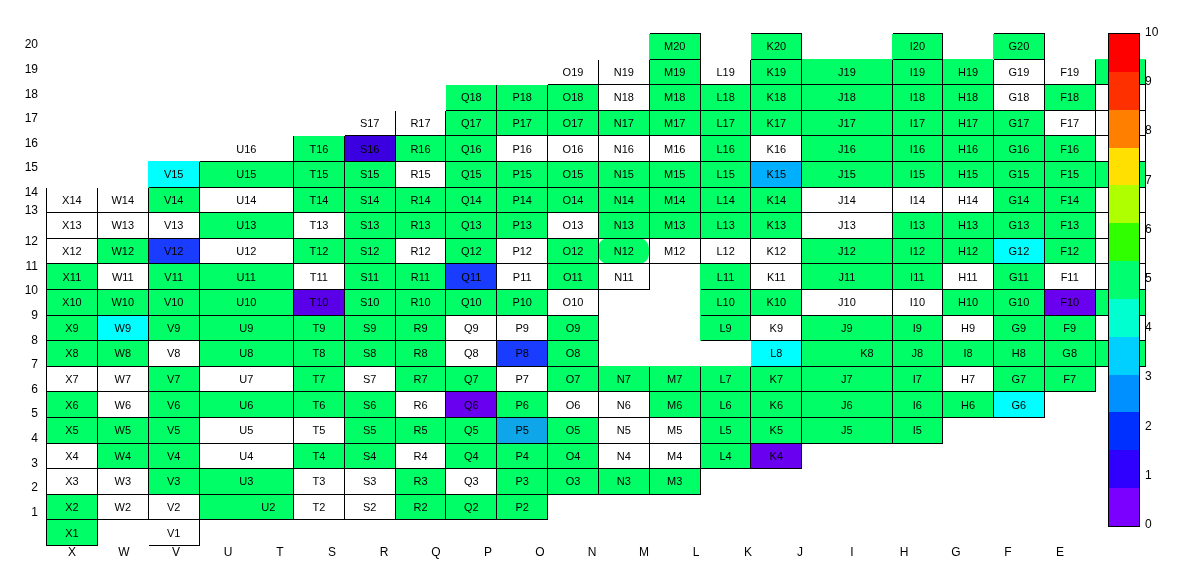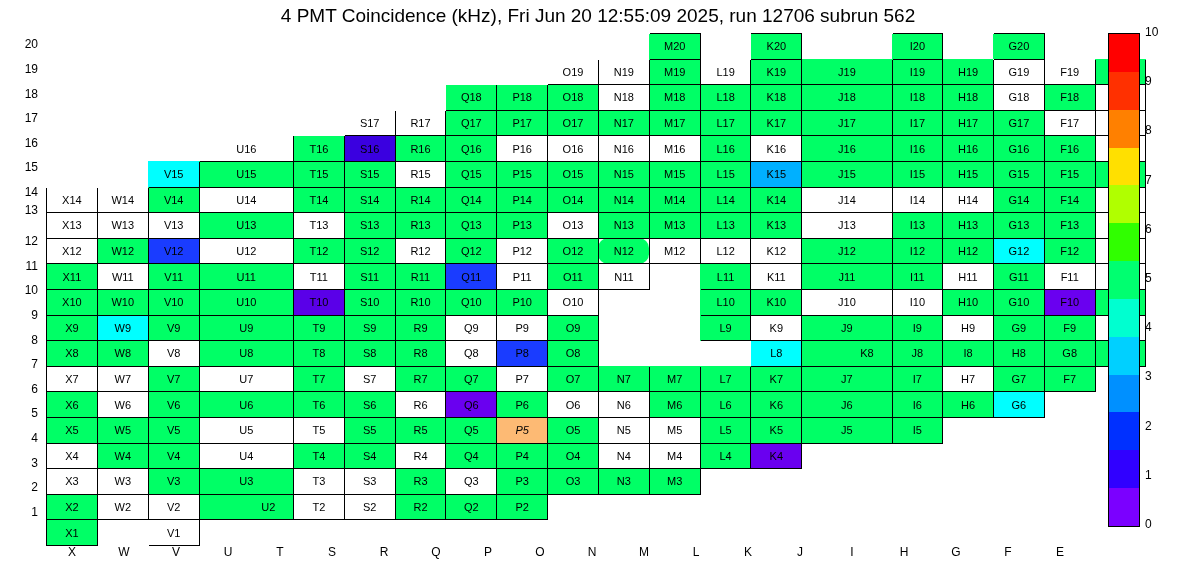--- a/index.html
+++ b/index.html
@@ -18,21 +18,20 @@
   
   #cbar{position:absolute;left:1108px;top:33px;width:30px;height:492px;border:1px solid #000;}
   #cbar div{width:100%;}
   .cbl{position:absolute;left:1145px;font-size:12px;color:#000;}
 </style>
 </head>
 <body>
 
 <div id="wrap">
 
-  <div id="title">4 PMT Coincidence (kHz), Fri Jun 20 12:55:09 2025, run 12706 subrun 562</div>
 
   <div id="yaxis"></div>
   <div id="xaxis"></div>
 
   <div id="plot">
     <table class="grid">
       <tbody id="grid-body">
           <tr>
             <td style="border-color: transparent; background: rgb(255, 255, 255);"></td>
             <td style="border-color: transparent; background: rgb(255, 255, 255);"></td>
@@ -366,21 +365,21 @@
           </tr>
           <tr>
             <td style="background: rgb(0, 255, 102);">X5</td>
             <td style="background: rgb(0, 255, 102);">W5</td>
             <td style="background: rgb(0, 255, 102);">V5</td>
             <td style="background: rgb(255, 255, 255);">U5</td>
             <td style="background: rgb(255, 255, 255);">T5</td>
             <td style="background: rgb(0, 255, 102);">S5</td>
             <td style="background: rgb(0, 255, 102);">R5</td>
             <td style="background: rgb(0, 255, 102);">Q5</td>
-            <td style="background: #fdba74; font-style: italic;">P5</td>
+            <td style="background: #0ea5e9;">P5</td>
             <td style="background: rgb(0, 255, 102);">O5</td>
             <td style="background: rgb(255, 255, 255);">N5</td>
             <td style="background: rgb(255, 255, 255);">M5</td>
             <td style="background: rgb(0, 255, 102);">L5</td>
             <td style="background: rgb(0, 255, 102);">K5</td>
             <td style="background: rgb(0, 255, 102);">J5</td>
             <td style="background: rgb(0, 255, 102);">I5</td>
             <td style="border-color: transparent; background: rgb(255, 255, 255);"></td>
             <td style="border-color: transparent; background: rgb(255, 255, 255);"></td>
             <td style="border-color: transparent; background: rgb(255, 255, 255);"></td>

